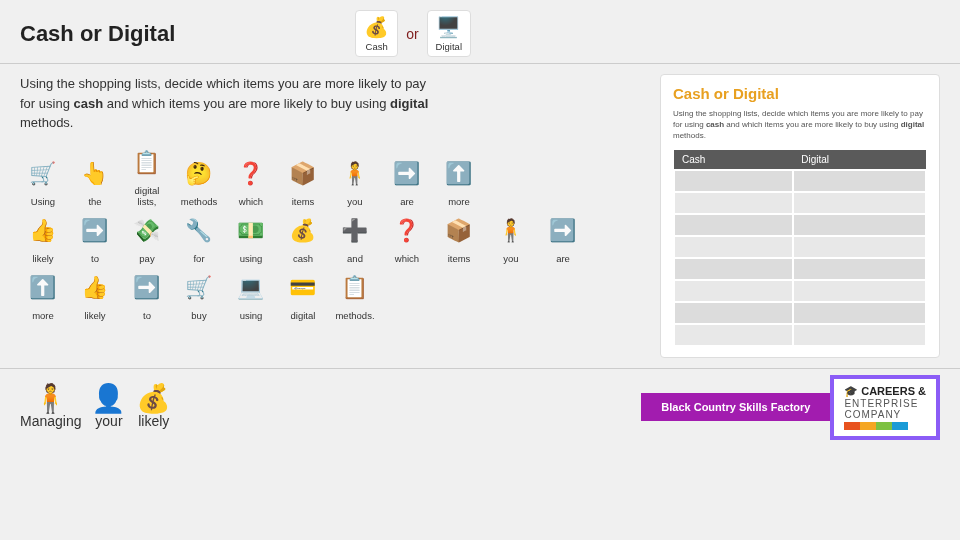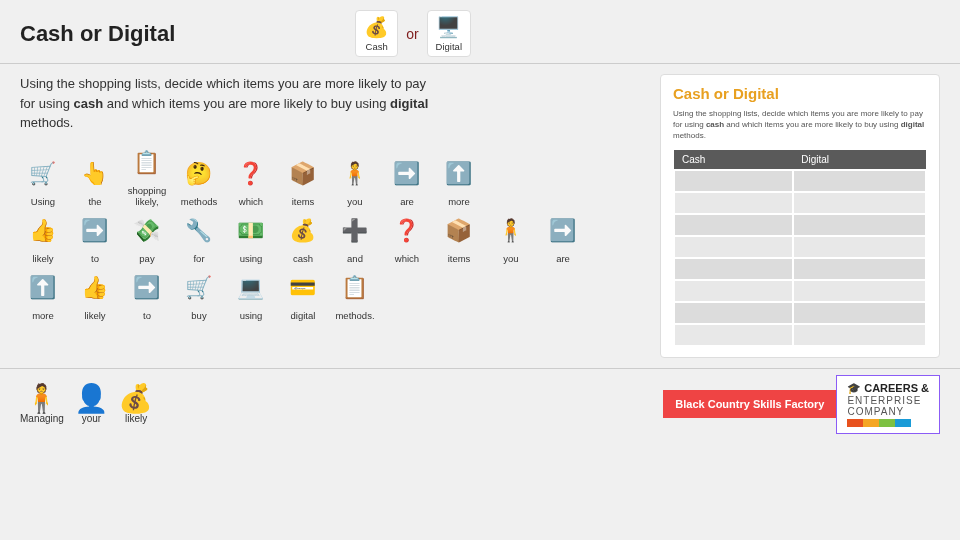--- a/index.html
+++ b/index.html
@@ -202,53 +202,53 @@
       flex-direction: column;
       align-items: center;
     }
 
     .footer-symbol-pic {
       font-size: 28px;
       line-height: 1;
     }
 
     .footer-symbol-word {
-      font-size: 10px;
+      font-size: 14px;
       color: #333;
     }
 
     .footer-spacer {
       flex: 1;
     }
 
     .footer-logos {
       display: flex;
       align-items: center;
       gap: 0;
     }
 
     .bcsf-logo {
-      background: #ef4444;
+      background: #a21caf;
       color: white;
       font-size: 10px;
       font-weight: bold;
-      padding: 8px 12px;
+      padding: 8px 20px;
       display: flex;
       flex-direction: column;
       justify-content: center;
     }
 
     .bcsf-logo .bcsf-top {
       font-size: 11px;
       font-weight: bold;
     }
 
     .careers-logo {
       background: white;
-      border: 1px solid #8b5cf6;
+      border: 4px solid #8b5cf6;
       padding: 6px 10px;
       display: flex;
       flex-direction: column;
       align-items: flex-start;
       justify-content: center;
       font-size: 10px;
     }
 
     .careers-logo .c-text {
       font-weight: bold;
@@ -307,21 +307,21 @@
           <div class="symbol-item">
             <div class="symbol-pic">🛒</div>
             <span class="symbol-word">Using</span>
           </div>
           <div class="symbol-item">
             <div class="symbol-pic">👆</div>
             <span class="symbol-word">the</span>
           </div>
           <div class="symbol-item">
             <div class="symbol-pic">📋</div>
-            <span class="symbol-word">shopping likely,</span>
+            <span class="symbol-word">digital lists,</span>
           </div>
           <div class="symbol-item">
             <div class="symbol-pic">🤔</div>
             <span class="symbol-word">methods</span>
           </div>
           <div class="symbol-item">
             <div class="symbol-pic">❓</div>
             <span class="symbol-word">which</span>
           </div>
           <div class="symbol-item">

